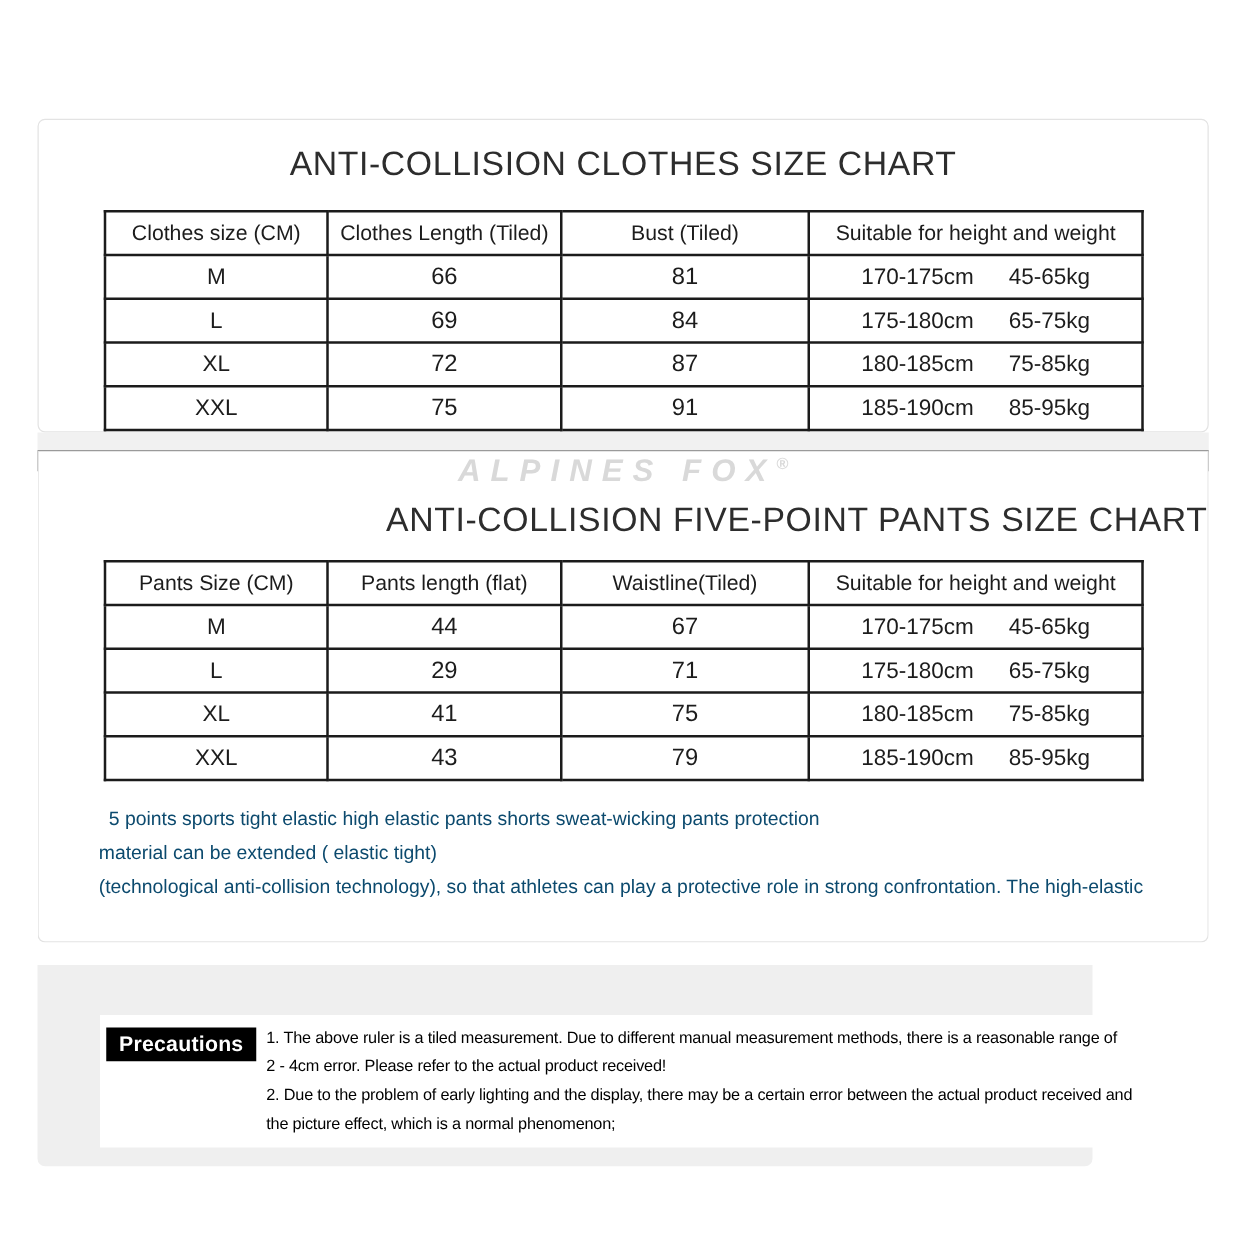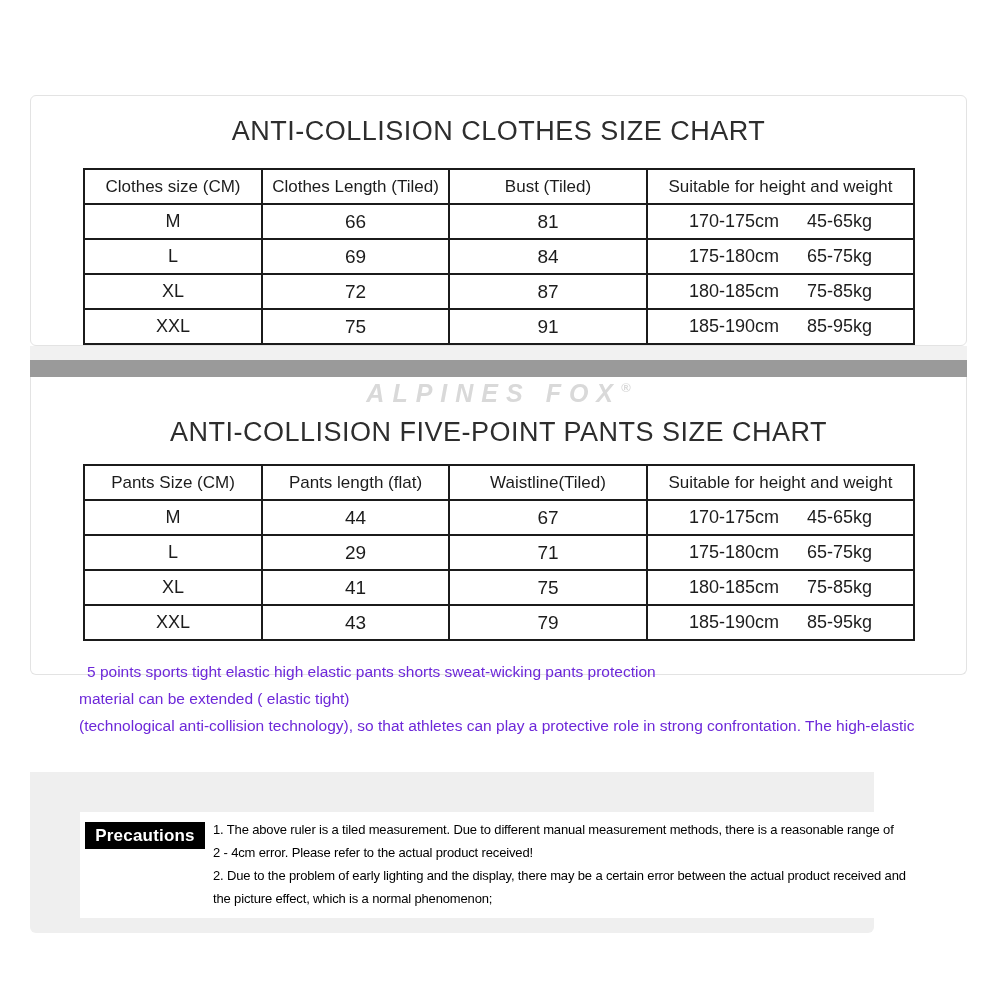--- a/index.html
+++ b/index.html
@@ -15,26 +15,26 @@
     --prec-fg:#ffffff;
   }
   *{margin:0;padding:0;box-sizing:border-box;}
   html,body{width:1000px;height:1000px;background:#ffffff;
     font-family:"Liberation Sans","DejaVu Sans",sans-serif;color:var(--text-color);}
   .page{position:relative;width:1000px;height:1000px;background:#ffffff;overflow:hidden;}
 
   .panel{position:absolute;left:30px;width:937px;background:#ffffff;
     border:1px solid var(--panel-border);border-radius:6px;}
   .panel1{top:95px;height:251px;}
-  .panel2{top:377px;height:298px;border-top:none;border-radius:0 0 6px 6px;}
+  .panel2{top:361px;height:393px;border-top:none;border-radius:0 0 6px 6px;}
 
   .chart-title{position:absolute;left:0;width:100%;text-align:center;
     font-size:27px;font-weight:400;letter-spacing:.5px;color:var(--title-color);white-space:nowrap;}
   .title1{top:20px;}
-  .title2{top:40px;}
+  .title2{top:40px;text-align:right;}
 
   .watermark{position:absolute;top:2px;left:0;width:100%;text-align:center;
     font-size:25px;font-weight:700;font-style:italic;letter-spacing:8px;
     color:var(--watermark);white-space:nowrap;}
   .watermark sup{font-size:13px;letter-spacing:0;vertical-align:10px;}
 
   .size-table{position:absolute;left:52px;width:830px;border-collapse:collapse;
     table-layout:fixed;border:2px solid var(--table-border);background:#ffffff;}
   .t1{top:72px;}
   .t2{top:87px;border-radius:16px;}
@@ -47,21 +47,21 @@
   .size-table th{font-size:17px;white-space:nowrap;}
   .size-table td{font-size:19px;}
   .size-table td.size-cell{font-size:18px;}
   .size-table td.hw-cell{font-size:18px;white-space:nowrap;}
   .hw-wrap{display:flex;justify-content:center;gap:28px;}
 
   .gap-strip{position:absolute;left:30px;top:346px;width:937px;height:14px;background:var(--gap-strip);}
   .divider-bar{position:absolute;left:30px;top:360px;width:937px;height:17px;background:var(--divider-bar);}
 
   .description{position:absolute;left:48px;top:281px;width:885px;
-    font-size:15.5px;line-height:27px;color:#6d28d9;}
+    font-size:15.5px;line-height:27px;color:#0c4a6e;}
   .desc-line{white-space:nowrap;}
   .desc-line:first-child{padding-left:8px;}
 
   .precautions-section{position:absolute;left:30px;top:772px;width:844px;height:161px;
     background:var(--section-bg);border-radius:0 0 6px 6px;}
   .prec-box{position:absolute;left:50px;top:40px;width:855px;height:106px;background:#ffffff;}
   .prec-label{position:absolute;left:5px;top:10px;width:120px;height:27px;
     background:var(--prec-bg);color:var(--prec-fg);font-size:17px;font-weight:700;
     display:flex;align-items:center;justify-content:center;letter-spacing:.2px;}
   .prec-text{position:absolute;left:133px;top:6px;width:715px;

